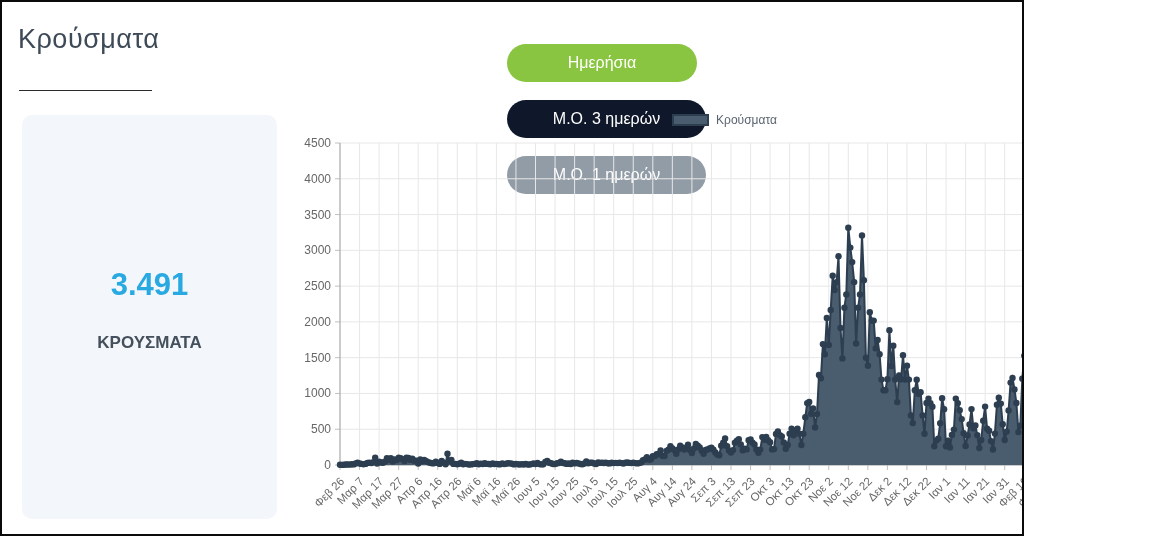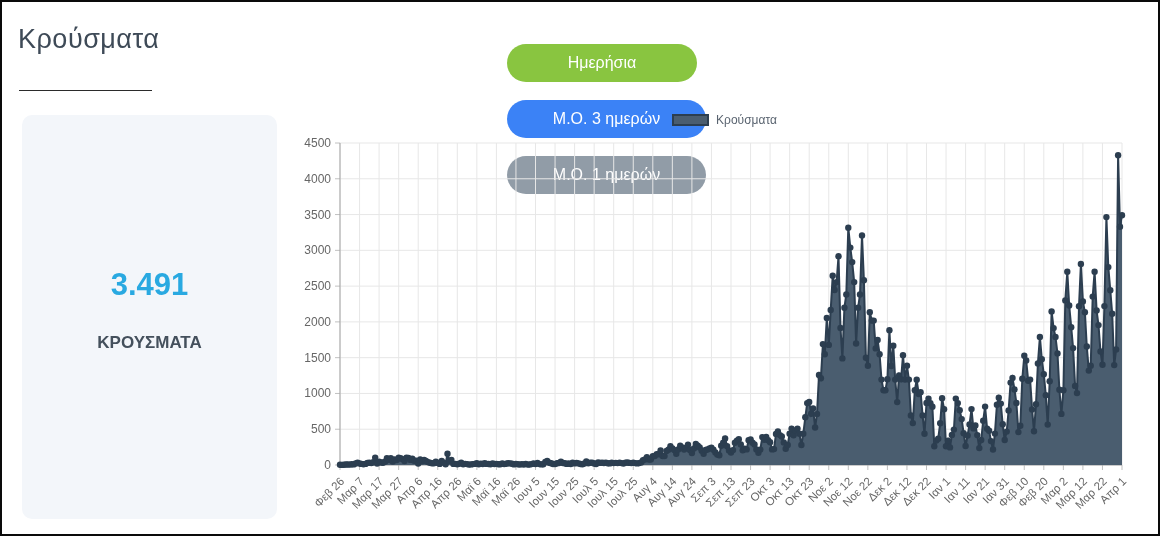--- a/index.html
+++ b/index.html
@@ -1,18 +1,18 @@
 <!DOCTYPE html>
 <html><head>
 <meta charset="utf-8">
 <style>
   html,body{margin:0;padding:0;background:#fff;}
   .page{
     position:relative;
-    width:1160px;height:536px;
+    width:1024px;height:536px;
     box-sizing:border-box;
     border:2px solid #0a0a0a;
     background:#ffffff;
     font-family:"Liberation Sans", sans-serif;
     overflow:hidden;
   }
   
   .page-title{
     position:absolute;left:16px;top:22px;
     font-size:27px;font-weight:400;color:#3e4a57;margin:0;letter-spacing:.5px;
@@ -64,21 +64,21 @@
 </head>
 <body>
 
 <div class="page">
 
   <h1 class="page-title">Κρούσματα</h1>
   <div class="title-rule"></div>
 
   <div class="toggles">
     <button class="toggle-btn w1" style="background: rgb(137, 197, 64);">Ημερήσια</button>
-    <button class="toggle-btn w2" style="background: #3b82f6;">Μ.Ο. 3 ημερών</button>
+    <button class="toggle-btn w2" style="background: #0f172a;">Μ.Ο. 3 ημερών</button>
     <button class="toggle-btn w2" style="background: rgb(145, 156, 167);">Μ.Ο. 1 ημερών</button>
   </div>
 
   <div class="stat-card">
     <div class="stat-value" style="color: rgb(41, 169, 225);">3.491</div>
     <div class="stat-caption">ΚΡΟΥΣΜΑΤΑ</div>
   </div>
 
   <div class="chart-wrap">
     <div class="legend">

